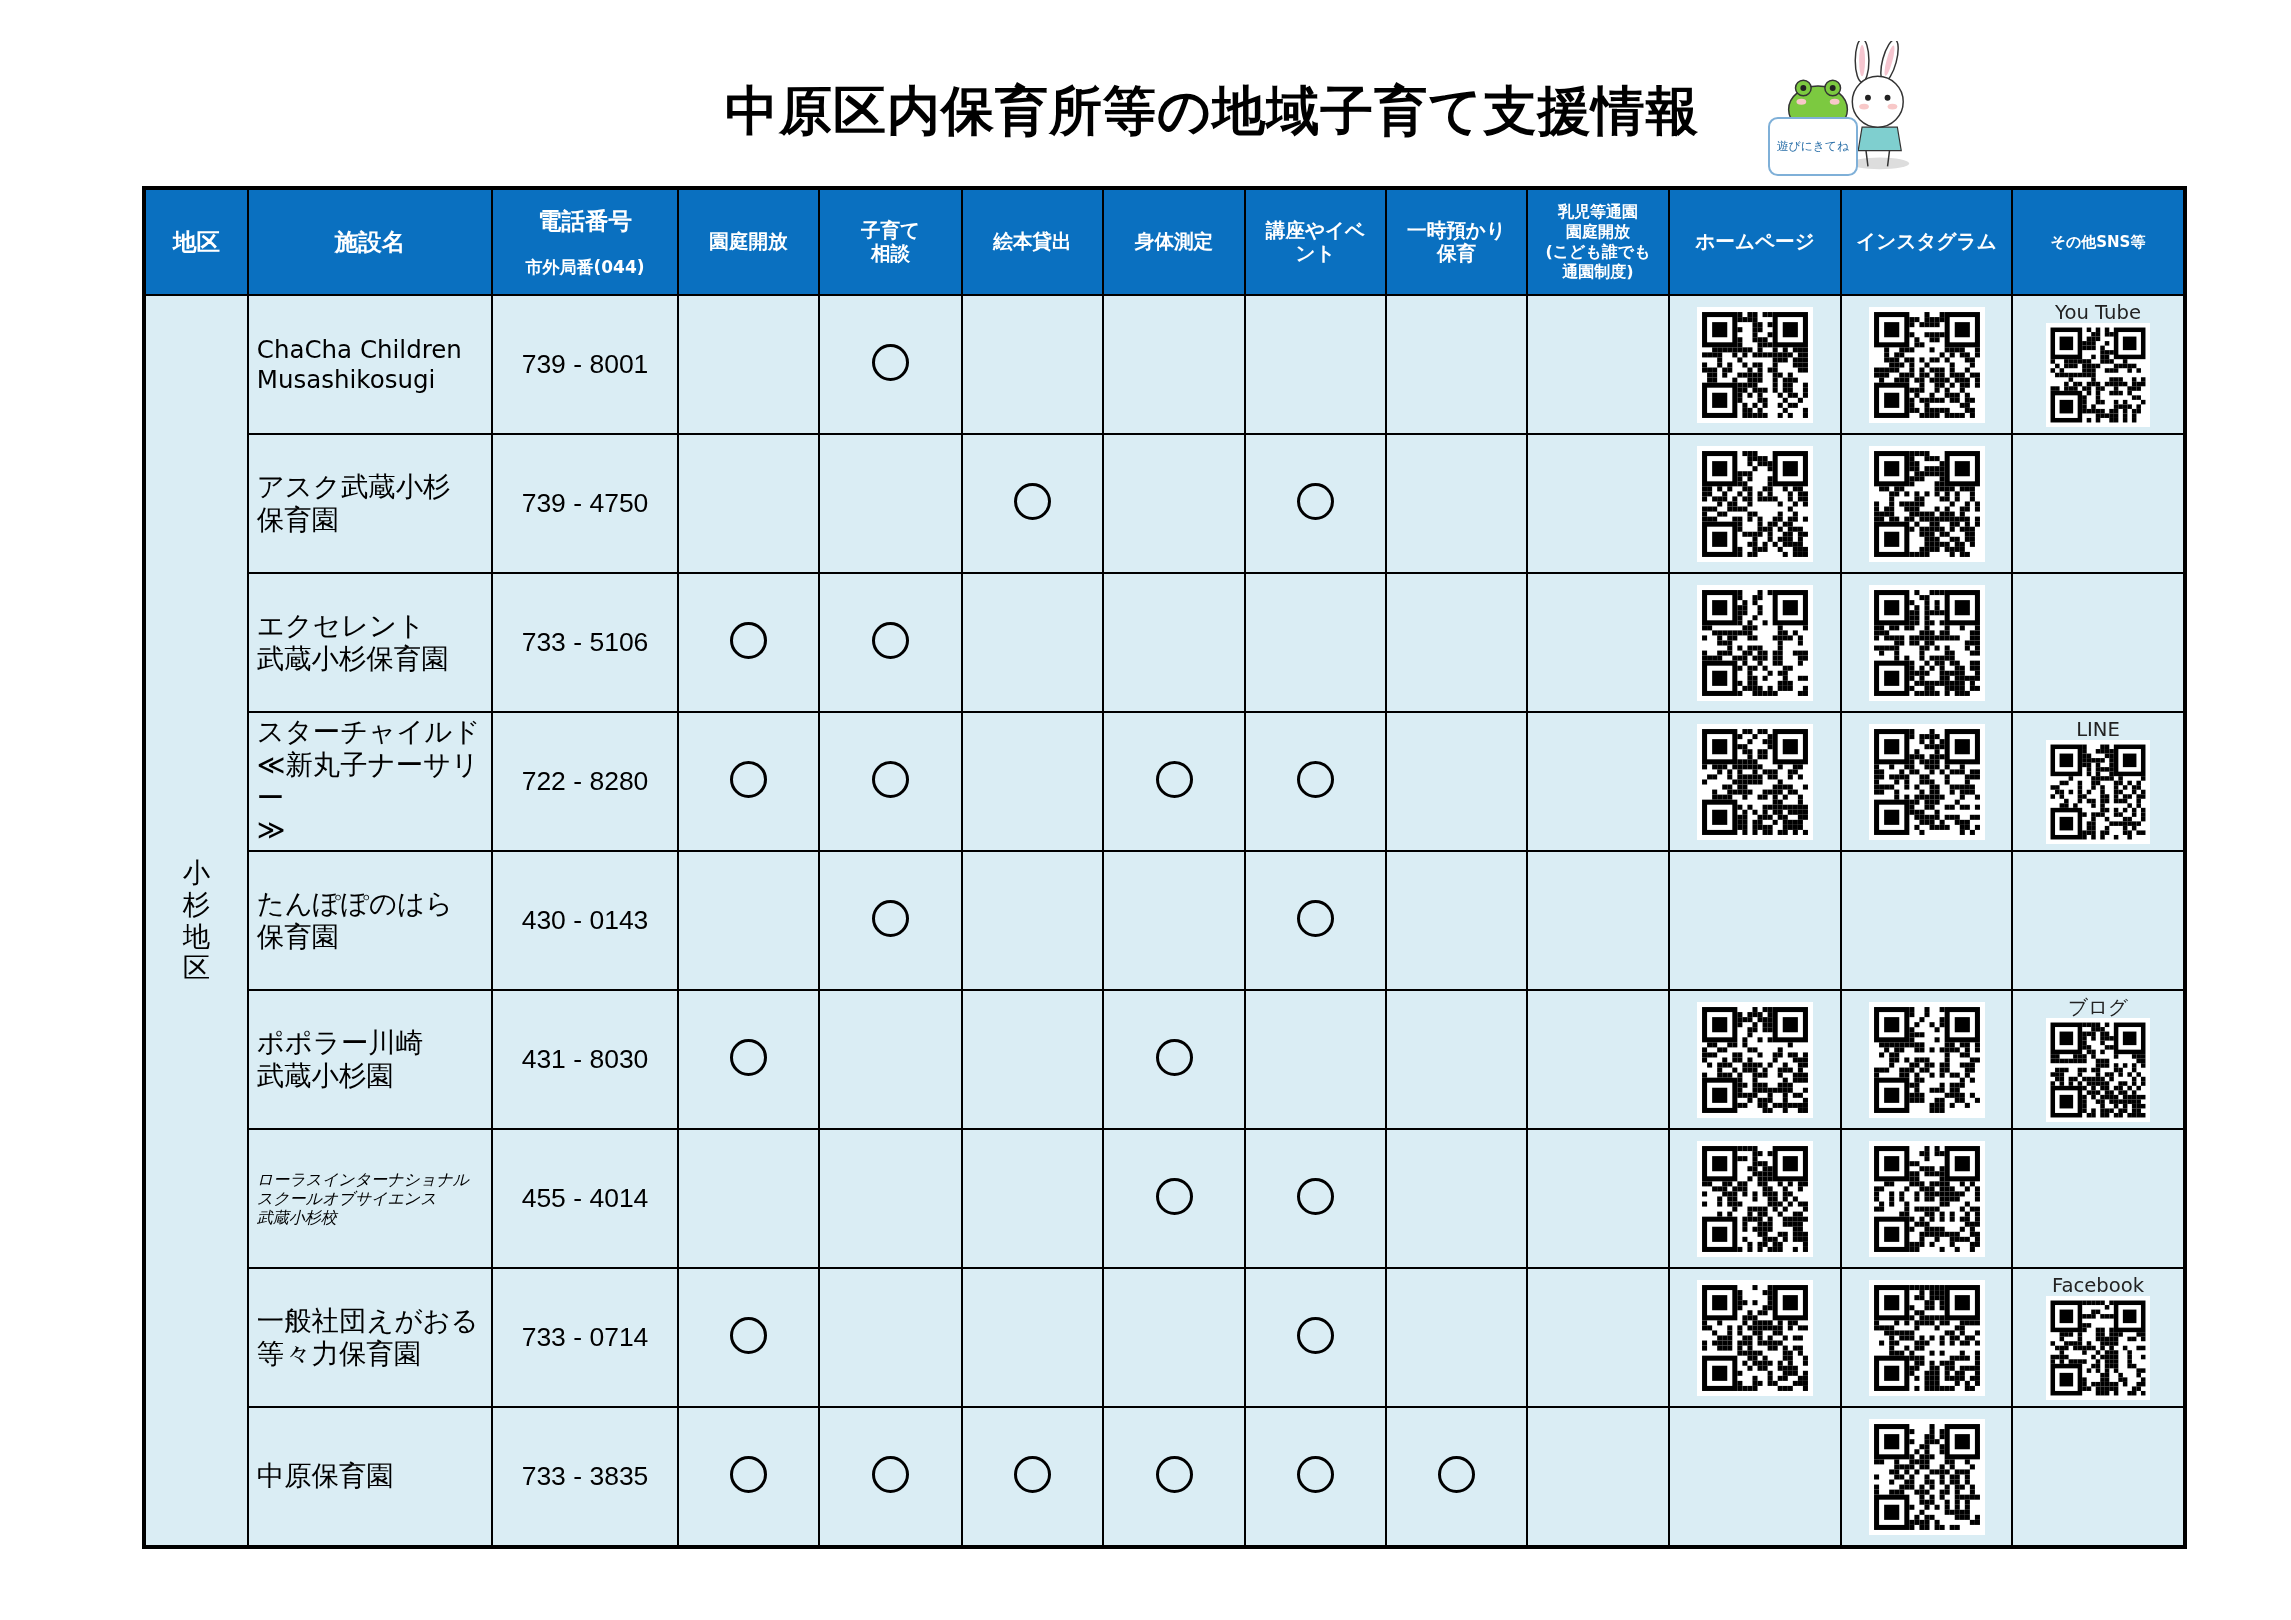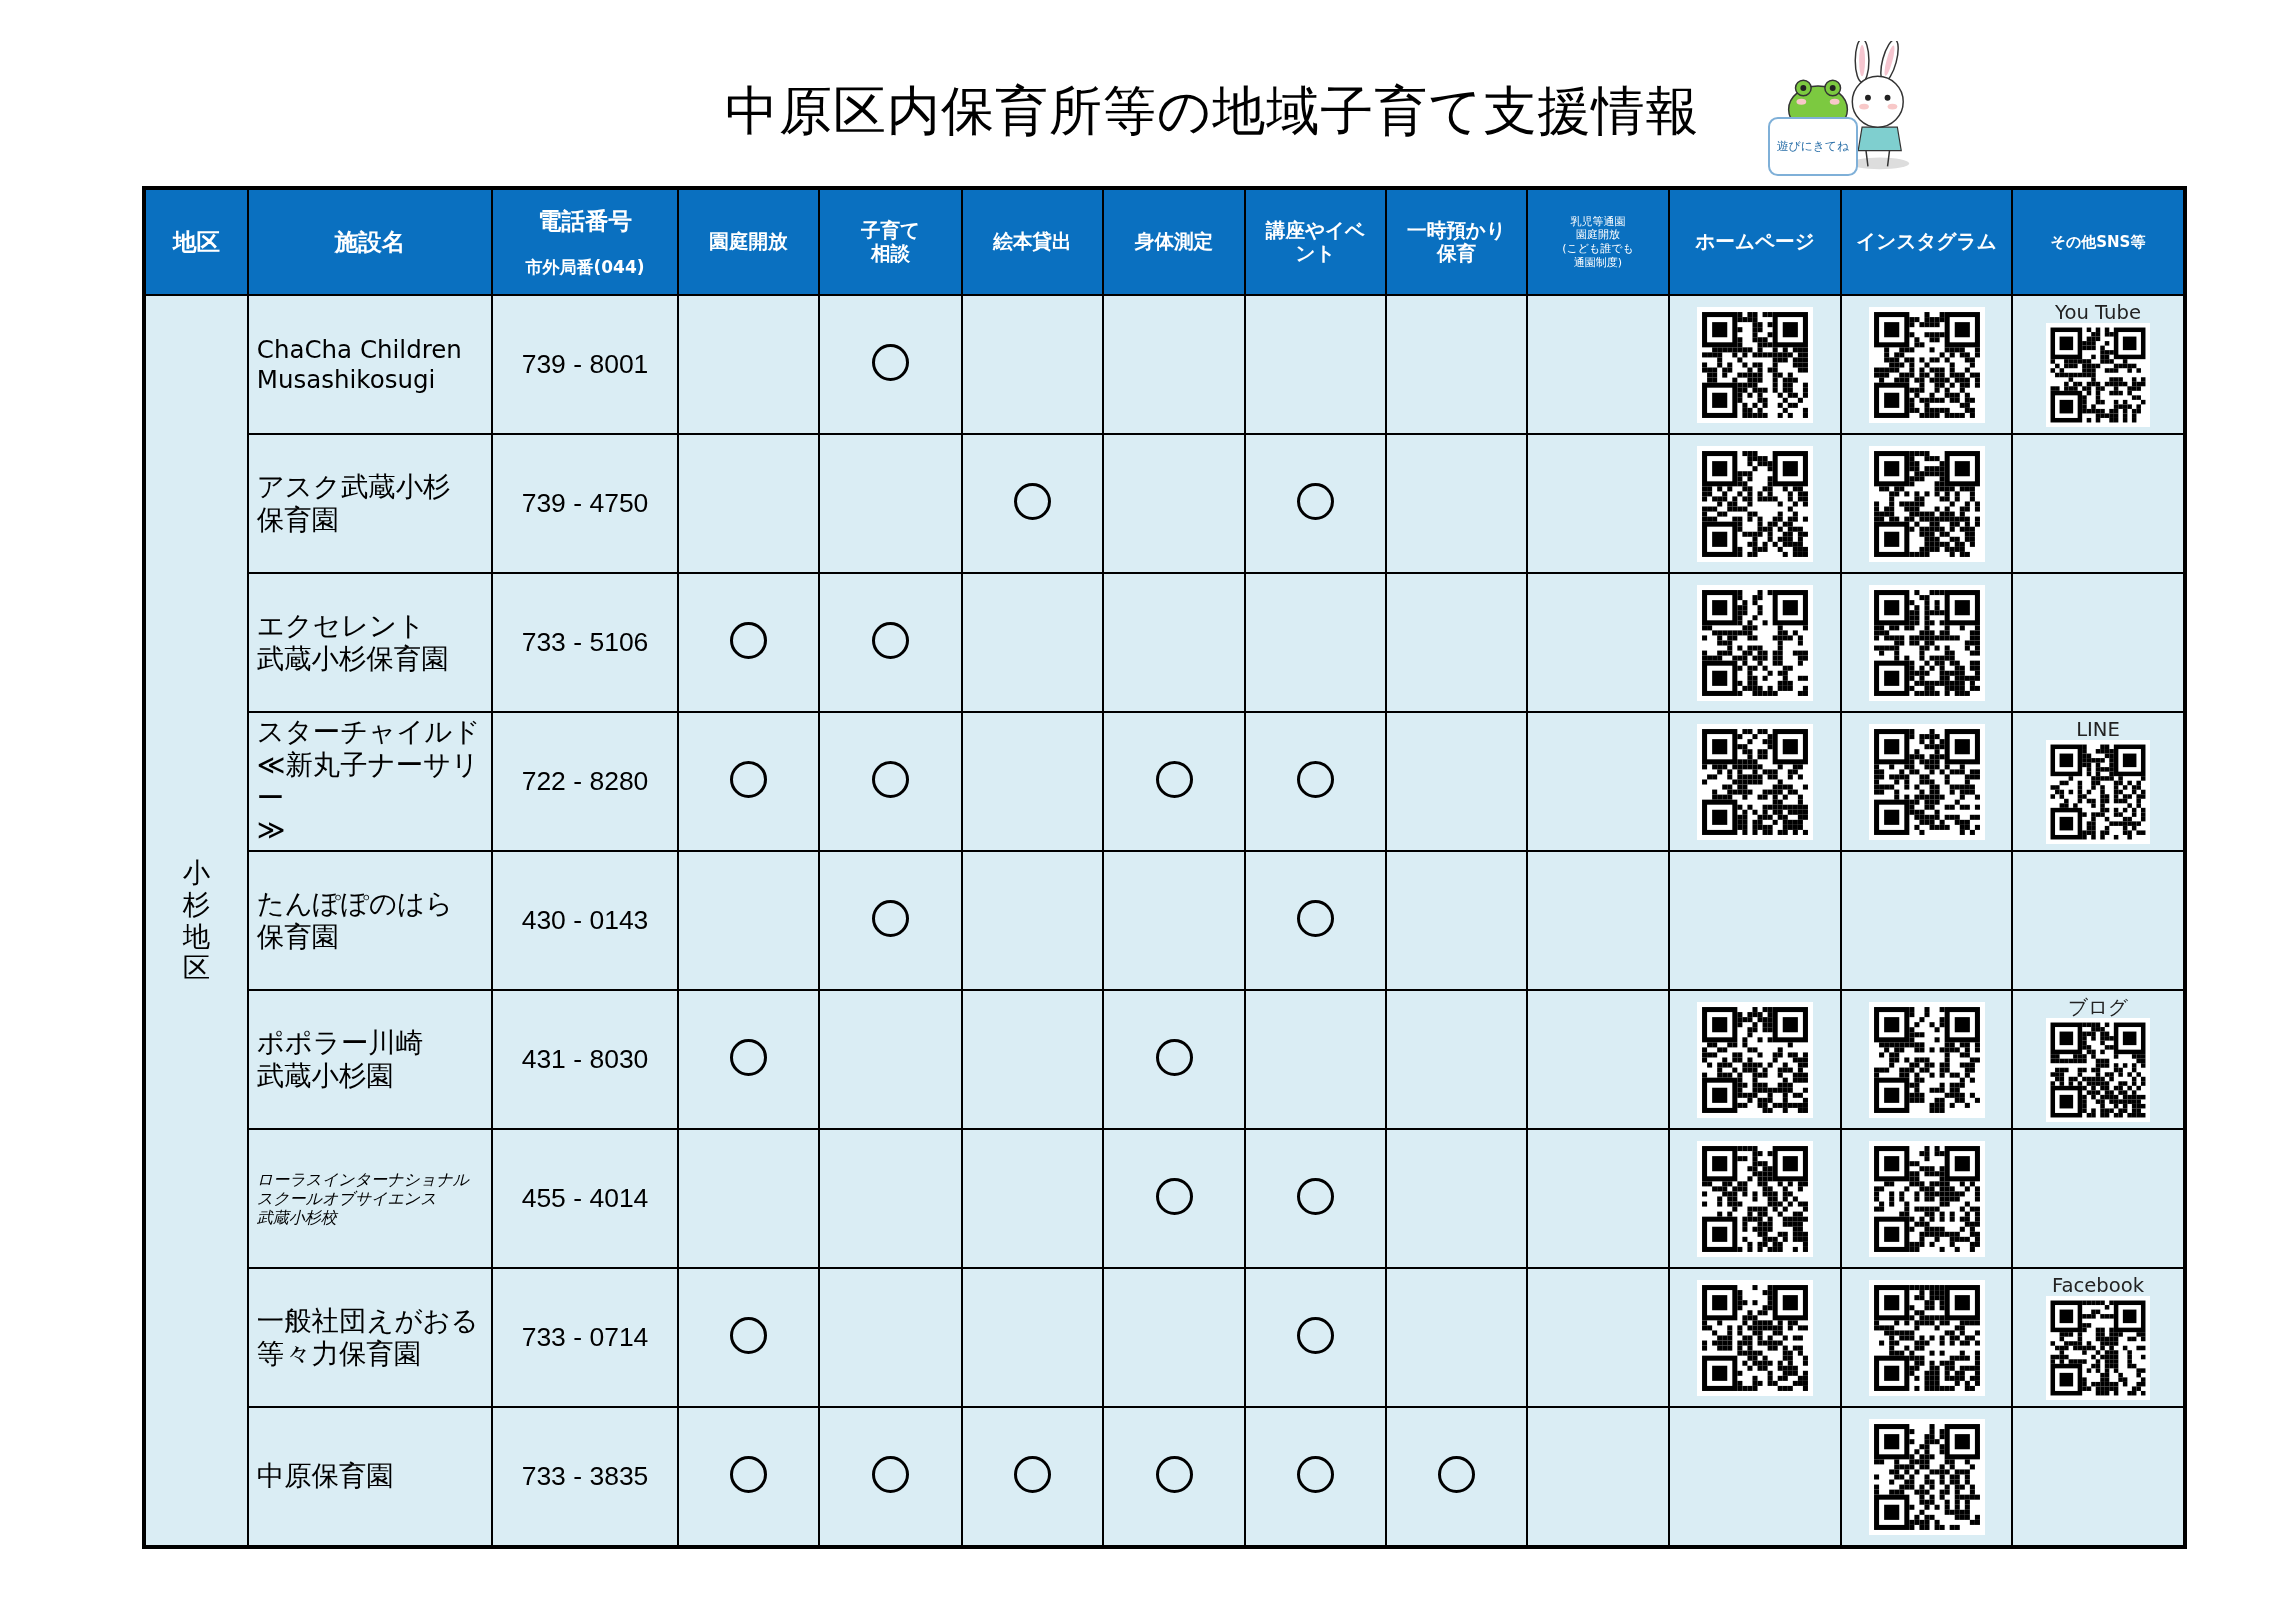--- a/index.html
+++ b/index.html
@@ -1,28 +1,28 @@
 <!DOCTYPE html>
 <html><head>
 <meta charset="utf-8">
 <style>
   html, body { margin:0; padding:0; background:#ffffff; }
   body { width:2292px; height:1620px; position:relative; overflow:hidden;
          font-family:"DejaVu Sans","Liberation Sans",sans-serif; color:#000; }
-  .title { position:absolute; left:725px; top:76px; font-size:53px; font-weight:normal;
+  .title { position:absolute; left:725px; top:76px; font-size:53px; font-weight:bold;
            letter-spacing:1px; white-space:nowrap; font-family:"DejaVu Sans",sans-serif; }
   .mascot { position:absolute; left:1764px; top:41px; width:157px; height:142px; }
   .bubble { position:absolute; left:3.9px; top:76px; width:86px; height:55px; border:2px solid #7fb0d8;
             border-radius:9.8px; background:#fff; font-size:11.8px; color:#2a6fa8;
             display:flex; align-items:center; justify-content:center; }
   table.grid { position:absolute; left:142px; top:186px; border-collapse:collapse;
                border:4.9px solid #000; table-layout:fixed; }
   table.grid th, table.grid td { border:2.9px solid #000; padding:0; text-align:center; vertical-align:middle; }
   table.grid th { background:#0a70c0; color:#fff; font-weight:bold; height:104px; font-size:23.5px; line-height:1.2; }
-  table.grid th.small { font-size:11px; font-weight:normal; line-height:1.25; }
+  table.grid th.small { font-size:16px; font-weight:bold; line-height:1.25; }
   table.grid th .sub { display:block; font-size:17px; margin-top:21.6px; }
   table.grid td { background:#daedf4; height:137px; }
   td.district { font-size:27.4px; line-height:1.15; }
   td.district span { display:block; }
   td.name { text-align:left !important; padding-left:7.8px !important; font-size:27.4px; line-height:1.2; font-family:"DejaVu Sans",sans-serif;margin-top:36px; }
   td.name.en { font-size:24.5px; }
   td.name.tiny { font-size:16px;font-style:italic; }
   td.phone { font-size:26.5px; font-family:"Liberation Sans",sans-serif; }
   .mark { display:inline-block; width:37px; height:37px; border:3.9px solid #000; border-radius:50%; box-sizing:border-box; }
   .qrwrap { display:flex; flex-direction:column; align-items:center; justify-content:flex-start; }

